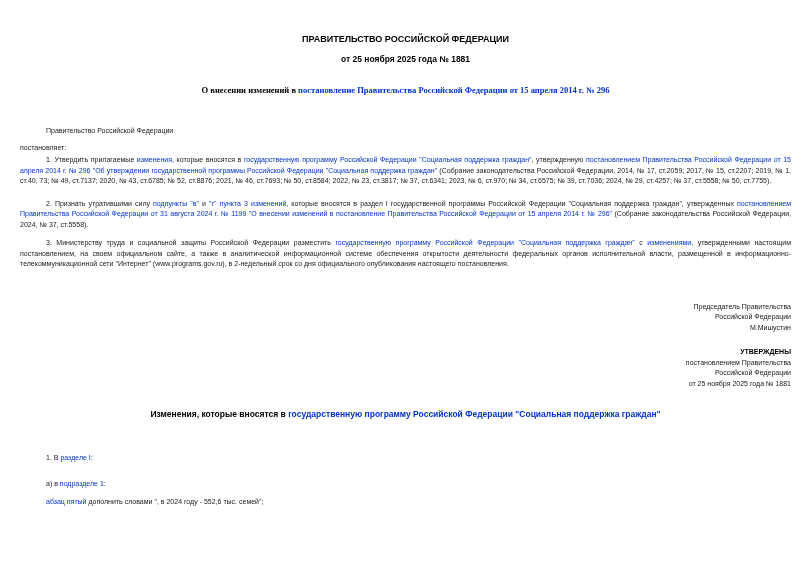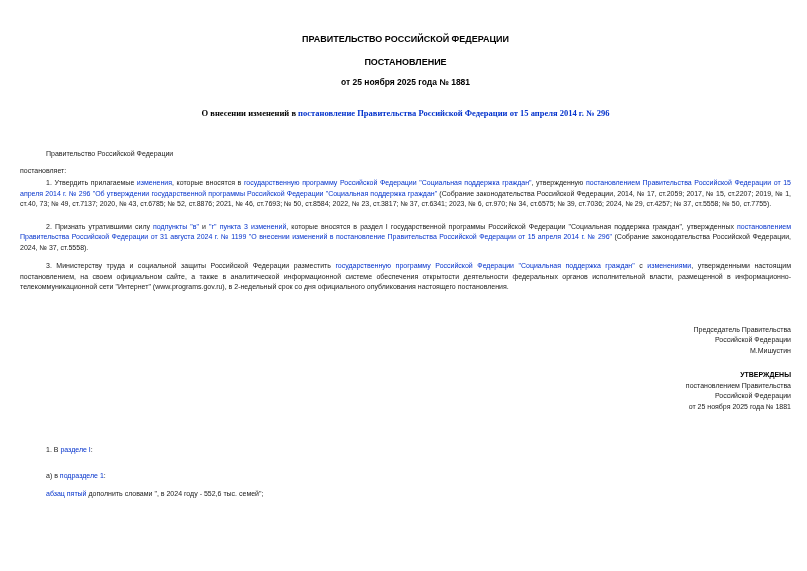--- a/index.html
+++ b/index.html
@@ -40,21 +40,20 @@
   .item-3 { margin-top: 8px; }
 
   .lnk { color: var(--link, #0433cc); text-decoration: none; cursor: pointer; }
 </style>
 </head>
 <body>
 
 <div class="page">
 
   <div class="center org-title">ПРАВИТЕЛЬСТВО РОССИЙСКОЙ ФЕДЕРАЦИИ</div>
-  <div class="center doc-type">ПОСТАНОВЛЕНИЕ</div>
   <div class="center doc-date">от 25 ноября 2025 года № 1881</div>
 
   <div class="center subject"><span>О внесении изменений в </span><a class="lnk">постановление Правительства Российской Федерации от 15 апреля 2014 г. № 296</a></div>
 
   <p class="body-text indent preamble">Правительство Российской Федерации</p>
   <p class="body-text resolves">постановляет:</p>
 
   <p class="body-text indent just para-1"><span>1. Утвердить прилагаемые </span><a class="lnk">изменения</a><span>, которые вносятся в </span><a class="lnk">государственную программу Российской Федерации "Социальная поддержка граждан"</a><span>, утвержденную </span><a class="lnk">постановлением Правительства Российской Федерации от 15 апреля 2014 г. № 296 "Об утверждении государственной программы Российской Федерации "Социальная поддержка граждан"</a><span> (Собрание законодательства Российской Федерации, 2014, № 17, ст.2059; 2017, № 15, ст.2207; 2019, № 1, ст.40, 73; № 49, ст.7137; 2020, № 43, ст.6785; № 52, ст.8876; 2021, № 46, ст.7693; № 50, ст.8584; 2022, № 23, ст.3817; № 37, ст.6341; 2023, № 6, ст.970; № 34, ст.6575; № 39, ст.7036; 2024, № 29, ст.4257; № 37, ст.5558; № 50, ст.7755).</span></p>
   <p class="body-text indent just para-2"><span>2. Признать утратившими силу </span><a class="lnk">подпункты "в"</a><span> и </span><a class="lnk">"г"</a><span> </span><a class="lnk">пункта 3</a><span> </span><a class="lnk">изменений</a><span>, которые вносятся в раздел I государственной программы Российской Федерации "Социальная поддержка граждан", утвержденных </span><a class="lnk">постановлением Правительства Российской Федерации от 31 августа 2024 г. № 1199 "О внесении изменений в постановление Правительства Российской Федерации от 15 апреля 2014 г. № 296"</a><span> (Собрание законодательства Российской Федерации, 2024, № 37, ст.5558).</span></p>
   <p class="body-text indent just para-3"><span>3. Министерству труда и социальной защиты Российской Федерации разместить </span><a class="lnk">государственную программу Российской Федерации "Социальная поддержка граждан"</a><span> с </span><a class="lnk">изменениями</a><span>, утвержденными настоящим постановлением, на своем официальном сайте, а также в аналитической информационной системе обеспечения открытости деятельности федеральных органов исполнительной власти, размещенной в информационно-телекоммуникационной сети "Интернет" (www.programs.gov.ru), в 2-недельный срок со дня официального опубликования настоящего постановления.</span></p>
@@ -65,18 +64,19 @@
     <div>М.Мишустин</div>
   </div>
 
   <div class="right approved-block">
     <div class="approved-title">УТВЕРЖДЕНЫ</div>
     <div>постановлением Правительства</div>
     <div>Российской Федерации</div>
     <div>от 25 ноября 2025 года № 1881</div>
   </div>
 
+  <div class="center annex-heading"><span>Изменения, которые вносятся в </span><a class="lnk">государственную программу Российской Федерации "Социальная поддержка граждан"</a></div>
 
   <p class="body-text indent item-1"><span>1. В </span><a class="lnk">разделе I</a><span>:</span></p>
   <p class="body-text indent item-2"><span>а) в </span><a class="lnk">подразделе 1</a><span>:</span></p>
   <p class="body-text indent item-3"><a class="lnk">абзац пятый</a><span> дополнить словами ", в 2024 году - 552,6 тыс. семей";</span></p>
 
 </div>
 
 </body></html>

